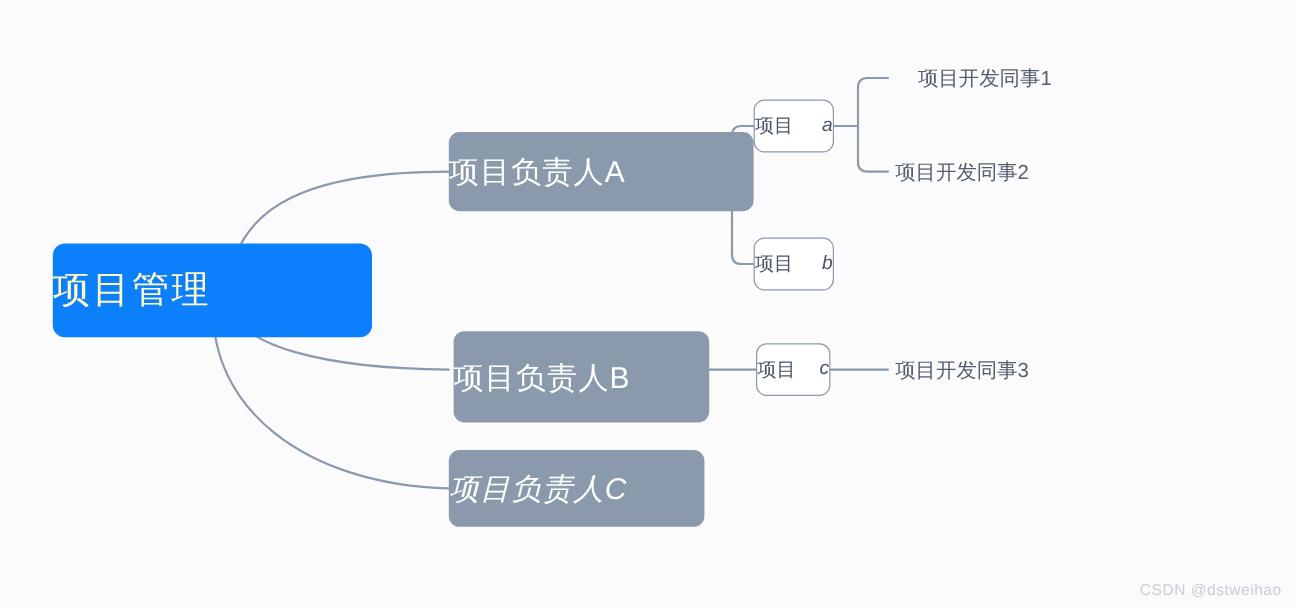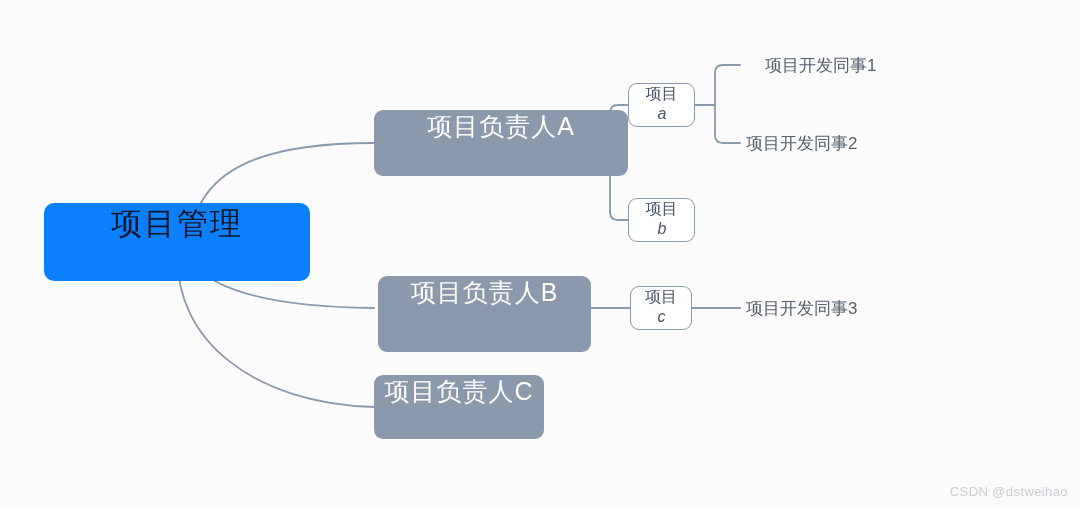--- a/index.html
+++ b/index.html
@@ -22,28 +22,27 @@
     left: 0;
     top: 0;
     width: 1080px;
     height: 507px;
   }
   .node {
     position: absolute;
     box-sizing: border-box;
     display: flex;
     align-items: center;
-    justify-content: flex-start;
+    justify-content: space-between;
     white-space: nowrap;
-    flex-direction: column;
   }
   
   .node-root {
     background: #0b7ffc;
-    color: #0f172a;
+    color: #fef9c3;
     border-radius: 10px;
     font-size: 31px;
     letter-spacing: 2px;
     z-index: 3;
   }
   
   .node-owner {
     background: #8b99ac;
     color: #ffffff;
     border-radius: 9px;
@@ -121,21 +120,21 @@
   </div>
 
   <div class="node node-owner" style="left:374px; top:110px; width:254px; height:66px;">
     <span>项目负责人A</span>
   </div>
 
   <div class="node node-owner" style="left:378px; top:276px; width:213px; height:76px;">
     <span>项目负责人B</span>
   </div>
 
-  <div class="node node-owner" style="left:374px; top:375px; width:170px; height:64px;">
+  <div class="node node-owner" style="left:374px; top:375px; width:213px; height:64px;font-style:italic;">
     <span>项目负责人C</span>
   </div>
 
   <div class="node node-project" style="left:628px; top:83px; width:67px; height:44px;">
     <span>项目</span>
       <span class="ital">a</span>
   </div>
 
   <div class="node node-project" style="left:628px; top:198px; width:67px; height:44px;">
     <span>项目</span>

